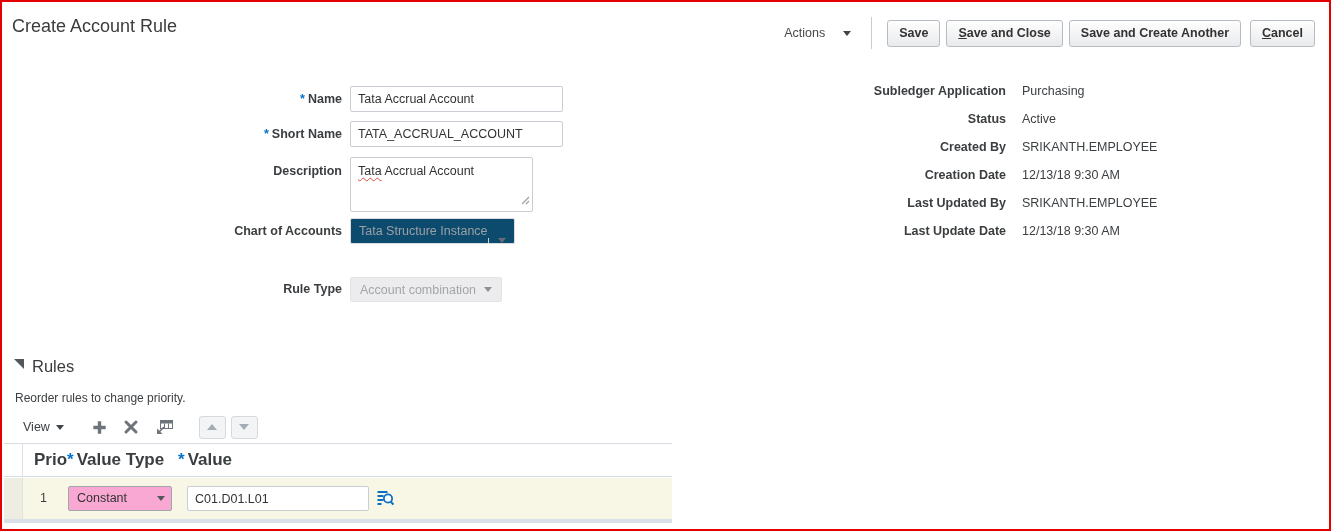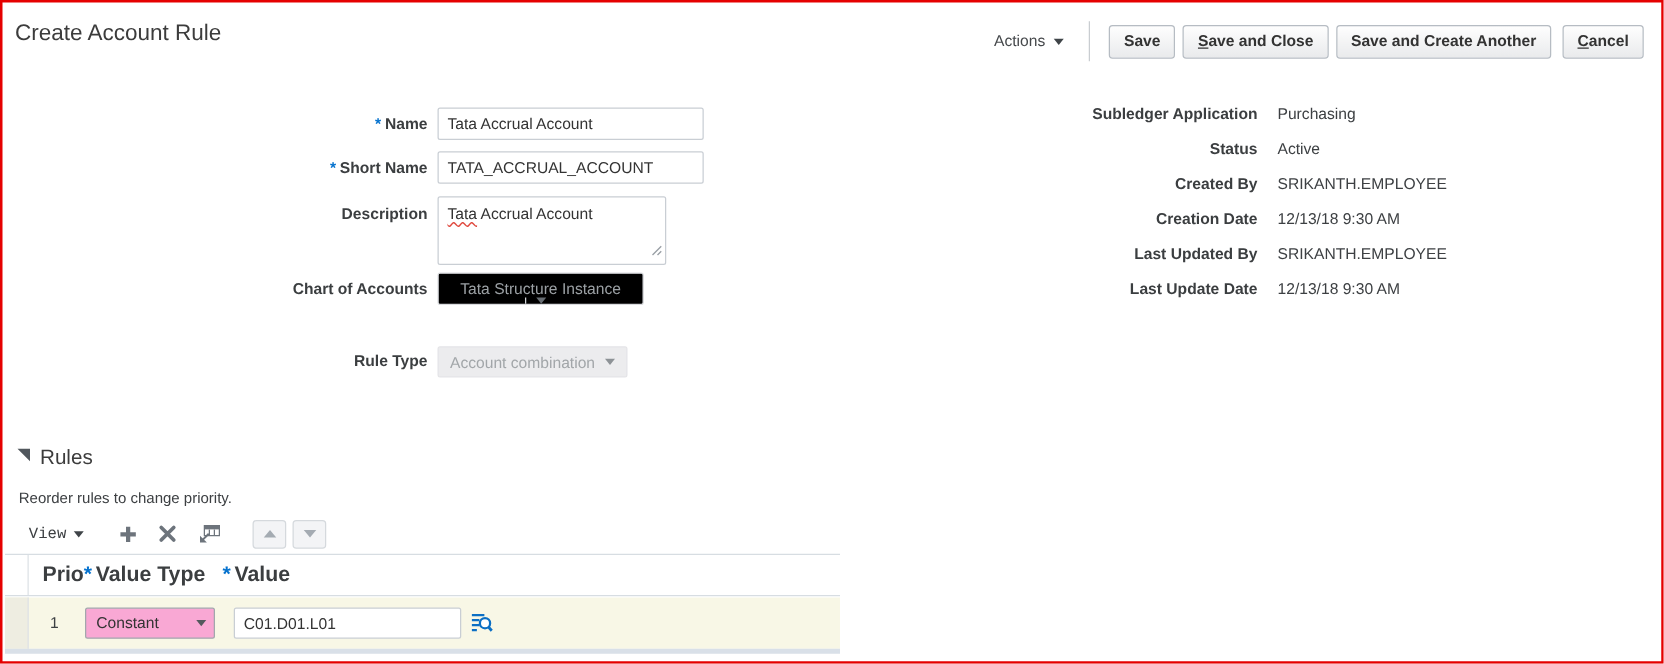--- a/index.html
+++ b/index.html
@@ -18,21 +18,21 @@
   
   .page-title {
     position: absolute; left: 10px; top: 14px;
     font-size: 18px; color: #3c3c3c;
   }
   .header-actions {
     position: absolute; top: 16px; right: 14px;
     display: flex; align-items: center; height: 30px;
   }
   .actions-menu {
-    display: flex; align-items: center; gap: 7px;
+    display: flex; align-items: center; gap: 18px;
     font-size: 12.5px; color: #45484b; cursor: pointer;
     margin-right: 18px; padding: 4px 2px;
   }
   .caret-down {
     width: 0; height: 0;
     border-left: 4.5px solid transparent; border-right: 4.5px solid transparent;
     border-top: 5.5px solid #3f4448;
   }
   .v-divider { width: 1px; height: 32px; background: #c9cdd1; margin-right: 9px; }
   .btn {
@@ -63,23 +63,23 @@
     border: 1px solid #c9ced4; border-radius: 2px;
     font-size: 12.5px; color: #333; background: #fff;
     position: relative; line-height: 16px;
   }
   .squiggle {
     text-decoration: underline wavy #e04a3f;
     text-decoration-thickness: 1px; text-underline-offset: 2px;
   }
   .resize-grip { position: absolute; right: 2px; bottom: 2px; }
   .select-disabled {
-    display: flex; align-items: center; height: 26px;
-    background: #000000; border: 1px solid #dadcdf; border-radius: 2px;
-    color: #9ba0a4; font-size: 12.5px; cursor: default; flex-direction: column;
+    display: flex; align-items: flex-end; height: 26px;
+    background: #0c4a6e; border: 1px solid #dadcdf; border-radius: 2px;
+    color: #9ba0a4; font-size: 12.5px; cursor: default;
   }
   .select-disabled .sel-text { flex: 1; padding: 0 8px; line-height: 24px; white-space: nowrap; overflow: hidden; }
   .select-disabled .sel-arrow-seg {
     width: 26px; border-left: 1px solid #d2d5d8;
     display: flex; align-items: center; justify-content: center;
   }
   .sel-arrow-seg .caret-down { border-top-color: #676d73; }
   .pill-disabled {
     display: flex; align-items: center; height: 25px; padding: 0 9px;
     background: #ececee; border-radius: 2px; border: 1px solid #e4e4e7;
@@ -104,21 +104,21 @@
   .disclosure-tri {
     width: 0; height: 0;
     border-top: 10px solid #51575d; border-left: 10px solid transparent;
     margin-top: 2px;
   }
   .rules-title { font-size: 16.5px; color: #3c3c3c; }
   .rules-note { position: absolute; left: 13px; top: 389px; font-size: 12px; color: #3d4043; }
 
   .rules-toolbar {
     position: absolute; left: 21px; top: 412px; height: 26px;
-    display: flex; align-items: center; font-family: Liberation Mono, monospace;
+    display: flex; align-items: center;
   }
   .view-menu {
     display: flex; align-items: center; gap: 6px;
     font-size: 12.5px; color: #3d4043; cursor: pointer; margin-right: 27px;
   }
   .tb-icon { margin-right: 15px; cursor: pointer; display: flex; align-items: center; }
   .tb-btn {
     width: 27px; height: 23px; margin-left: 5px;
     background: #f3f4f6; border: 1px solid #d5d9dd; border-radius: 3px;
     display: flex; align-items: center; justify-content: center; cursor: default;

